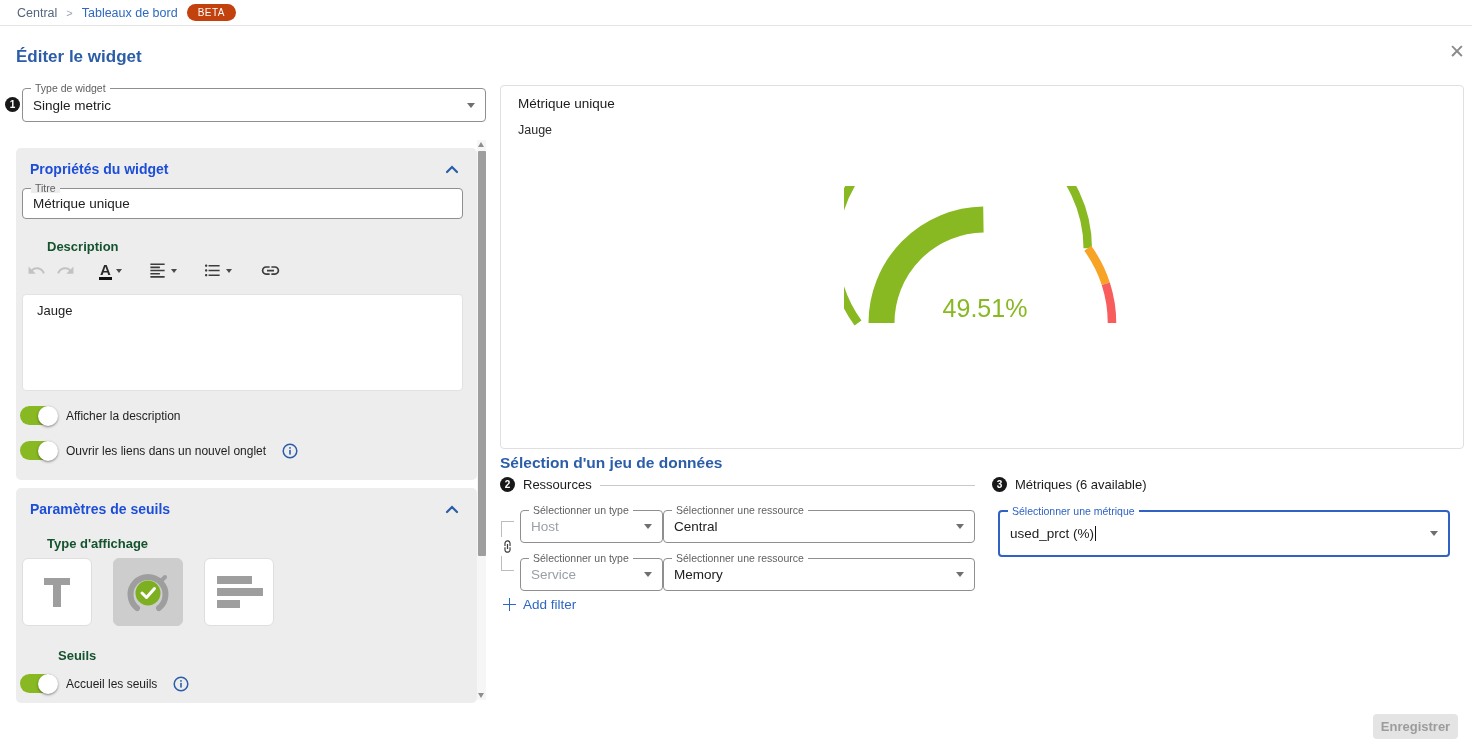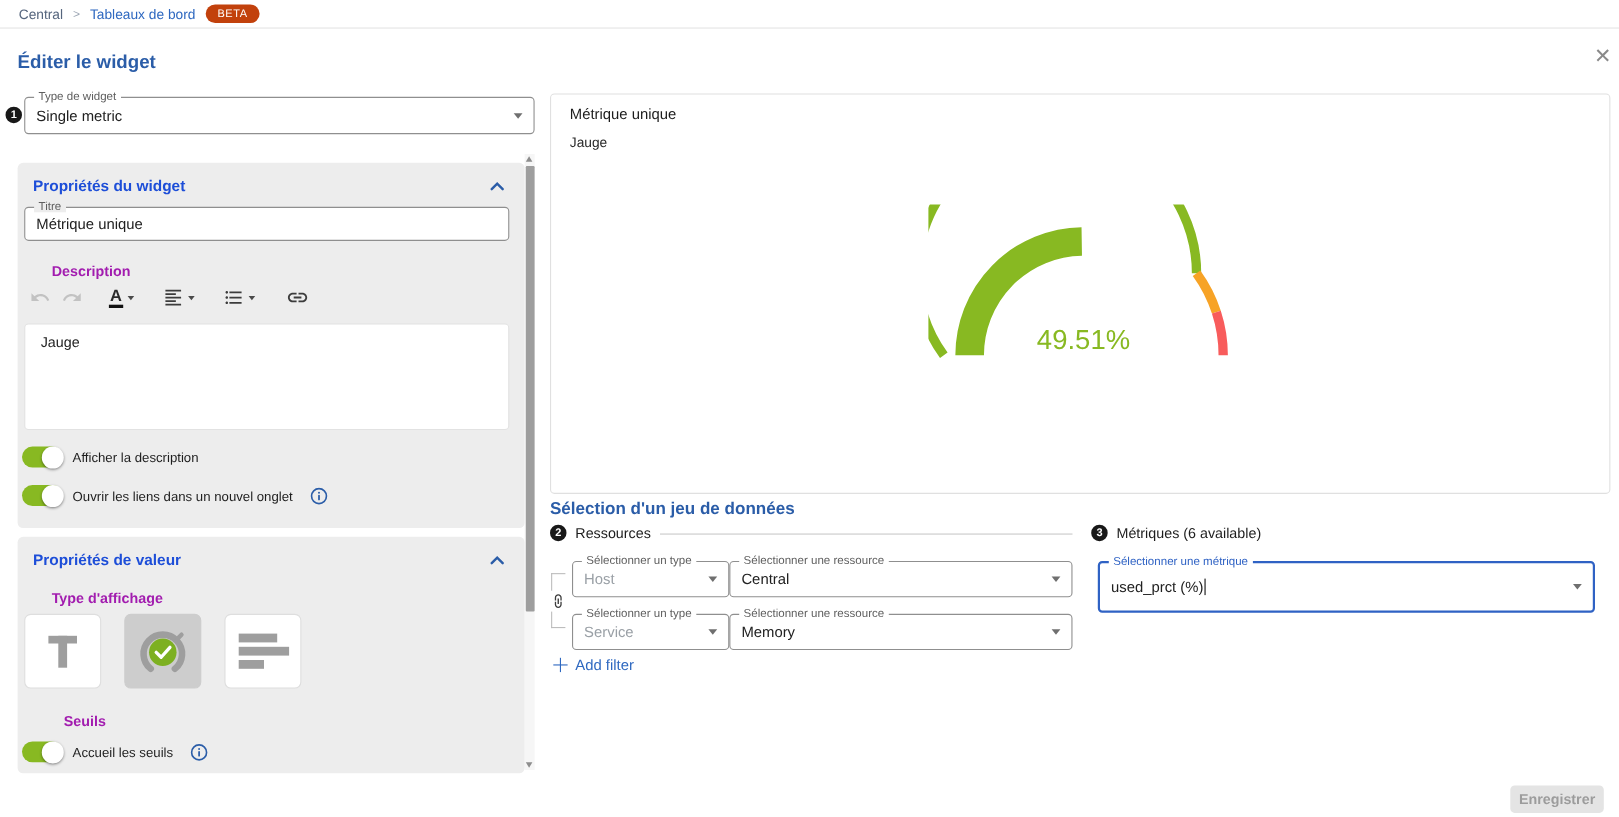--- a/index.html
+++ b/index.html
@@ -63,21 +63,21 @@
   .text-caret { display:inline-block; width:1px; height:15px; background:#111; vertical-align:-2px; margin-left:1px; }
   .info-icon { display:inline-flex; margin-left:7px; vertical-align:-3px; }
 
   
   .card { position:absolute; left:16px; width:461px; background:#ededed; border-radius:5px; }
   .card-header {
     display:flex; align-items:center; padding:13px 18px 8px 14px;
     color:#1d4ed8; font-size:14px; font-weight:bold;
   }
   .card-header .chev { margin-left:auto; cursor:pointer; display:flex; }
-  .bold-label { font-weight:bold; font-size:13px; color:#a21caf;padding-left:20px; }
+  .bold-label { font-weight:bold; font-size:13px; color:#14532d;padding-left:20px; }
   .gray-bg .flabel { background:#ededed; }
 
   .toolbar { display:flex; align-items:center; gap:4px; }
   .tbtn { display:flex; align-items:center; padding:2px 3px; cursor:pointer; }
   .color-glyph { font-size:15px; font-weight:bold; color:#2b2b2b; border-bottom:3px solid #111; line-height:15px; padding:0 1px; }
 
   .desc-box {
     position:absolute; background:#fff; border-radius:4px; border:1px solid #e2e2e2;
     padding:8px 14px; font-size:13px; color:#212121; cursor:text;
   }
@@ -223,21 +223,21 @@
           <circle cx="8" cy="8" r="6.8" fill="none" stroke="#2b5da8" stroke-width="1.5"></circle>
           <circle cx="8" cy="4.9" r="0.9" fill="#2b5da8"></circle>
           <rect x="7.2" y="6.8" width="1.6" height="5" rx="0.8" fill="#2b5da8"></rect>
         </svg>
     </span>
   </div>
 </div>
 
 <div class="card gray-bg" style="top:488px; height:215px;">
   <div class="card-header">
-    <span>Propriétés de valeur</span>
+    <span>Paramètres de seuils</span>
     <span class="chev">
       <svg width="14" height="9" viewBox="0 0 14 9">
           <polyline points="2,7 7,2 12,7" fill="none" stroke="#2b5da8" stroke-width="2.2" stroke-linecap="round"></polyline>
         </svg>
     </span>
   </div>
 
   <div class="abs bold-label" style="left:11px; top:48px;">Type d'affichage</div>
 
   <div class="dtype-btn" style="left:6px; top:70px;">

